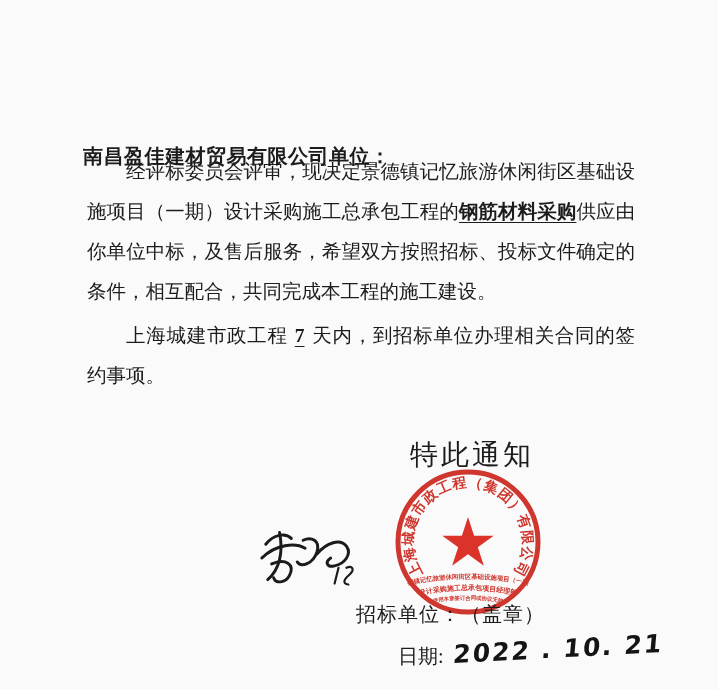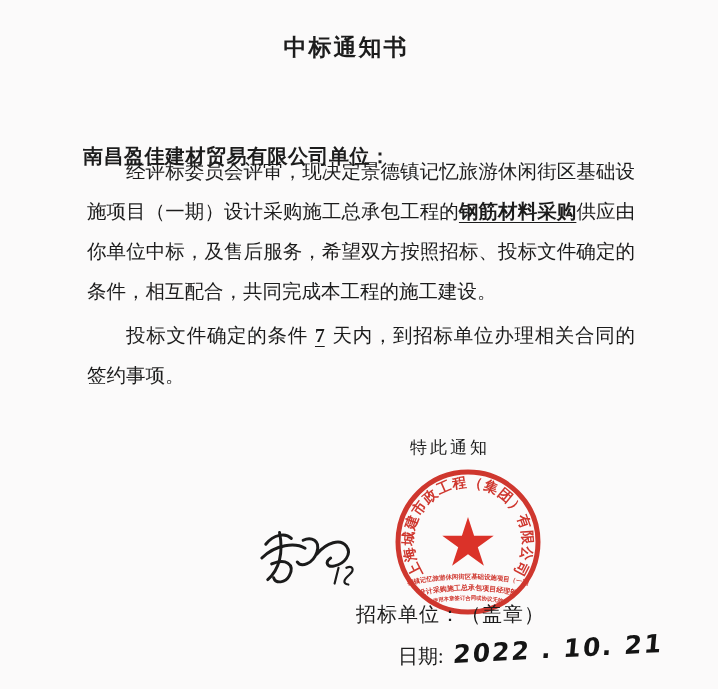--- a/index.html
+++ b/index.html
@@ -39,21 +39,21 @@
     text-underline-offset:4px;
   }
   .days{
     font-weight:bold;
     text-decoration:underline;
     text-underline-offset:4px;
     padding:0 7px;
   }
   .closing{
     position:absolute;top:436px;left:410px;
-    font-size:17px;letter-spacing:3px;text-align:center;
+    font-size:28px;letter-spacing:3px;text-align:center;
   }
   .tender-row{
     position:absolute;top:601px;left:356px;
     font-size:20px;letter-spacing:1px;
   }
   .date-row{
     position:absolute;top:640px;left:398px;
     font-size:20px;
   }
   .date-value{
@@ -79,27 +79,26 @@
     width:118px;height:80px;
     pointer-events:none;
   }
   svg text{font-family:"Liberation Serif","DejaVu Serif",serif;}
 </style>
 </head>
 <body>
 
 <div class="page">
 
-  <div class="title">中标通知书</div>
 
   <div class="addressee">南昌盈佳建材贸易有限公司单位：</div>
 
   <div class="body-text">
     <p><span>经评标委员会评审，现决定景德镇记忆旅游休闲街区基础设施项目（一期）设计采购施工总承包工程的</span><span class="em-underline">钢筋材料采购</span><span>供应由你单位中标，及售后服务，希望双方按照招标、投标文件确定的条件，相互配合，共同完成本工程的施工建设。</span></p>
-    <p><span>投标文件确定的条件</span><span class="days">7</span><span>天内，到招标单位办理相关合同的签约事项。</span></p>
+    <p><span>上海城建市政工程</span><span class="days">7</span><span>天内，到招标单位办理相关合同的签约事项。</span></p>
   </div>
 
   <div class="closing">特此通知</div>
 
   <svg class="signature" viewBox="0 0 120 80" xmlns="http://www.w3.org/2000/svg">
     <g fill="none" stroke="#1b1b1b" stroke-width="3" stroke-linecap="round" stroke-linejoin="round">
       <path d="M14,26 C22,16 34,14 40,20"></path>
       <path d="M10,40 C24,26 44,24 54,30"></path>
       <path d="M28,14 C32,34 28,52 16,62"></path>
       <path d="M20,46 C34,40 44,46 38,58 C34,66 24,66 22,60"></path>

